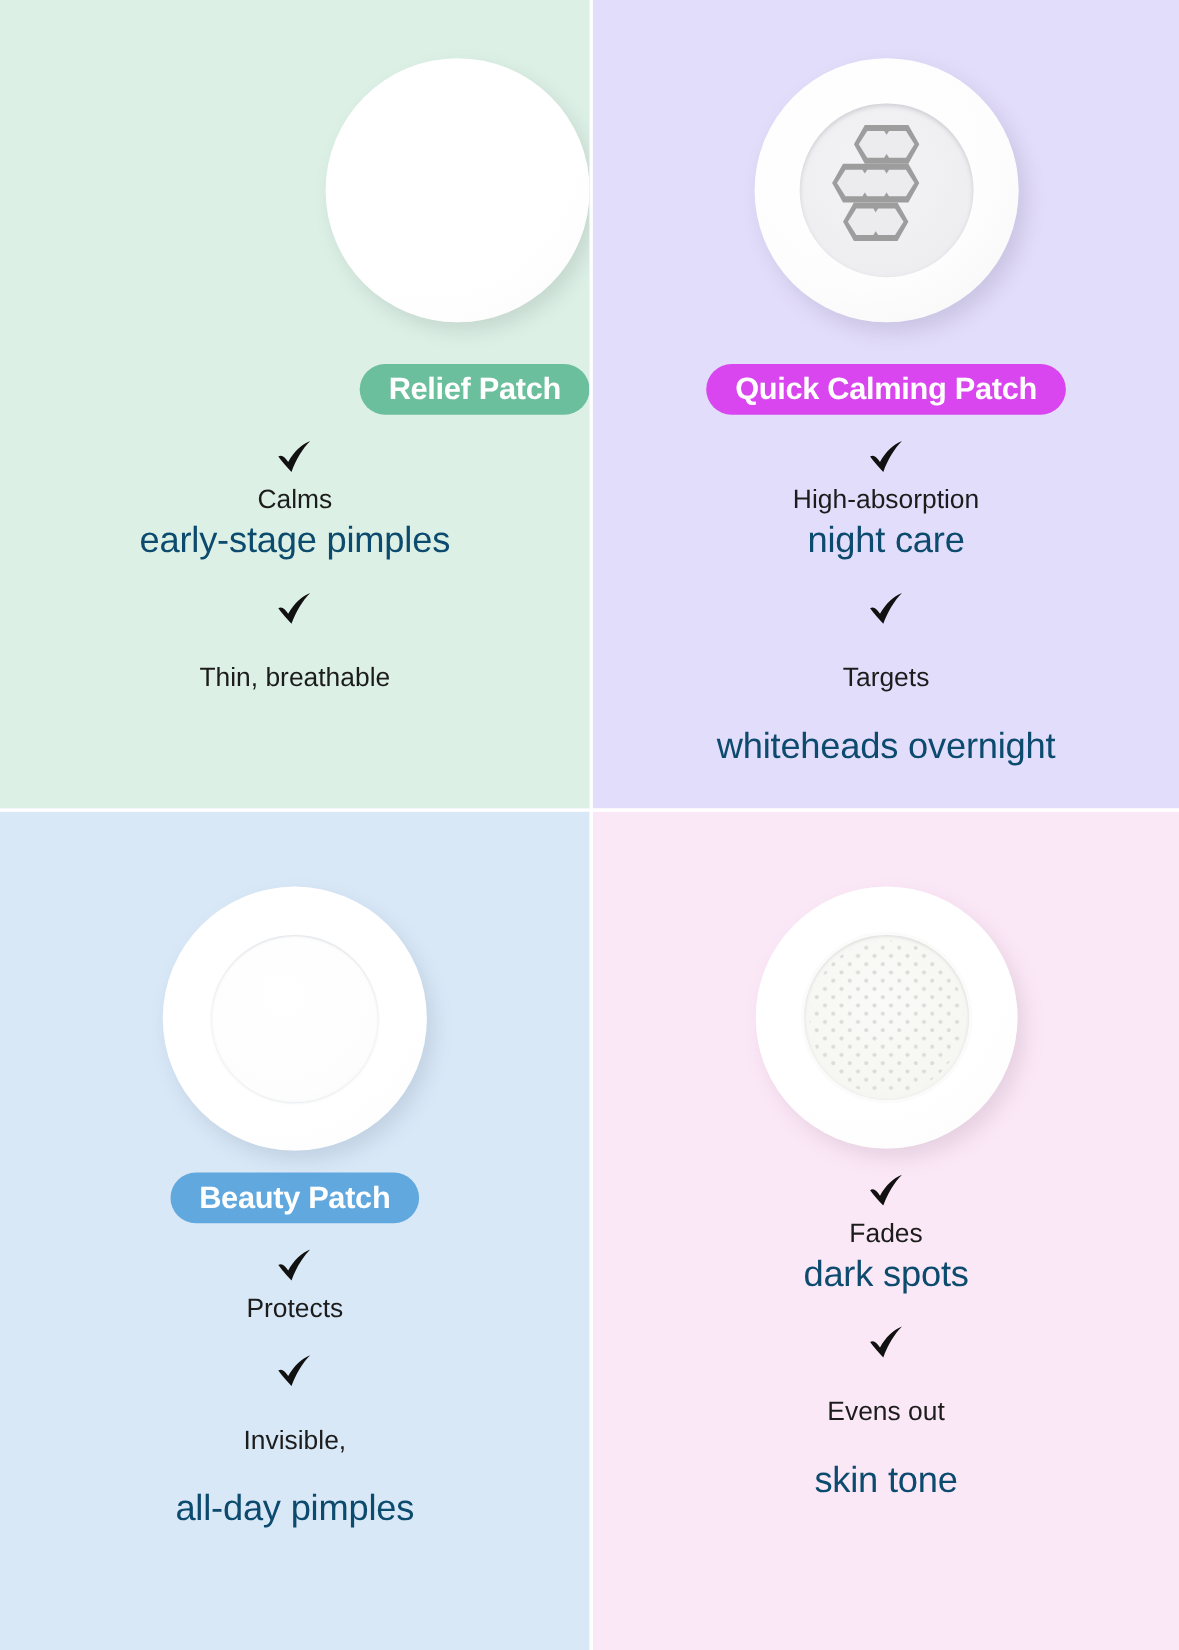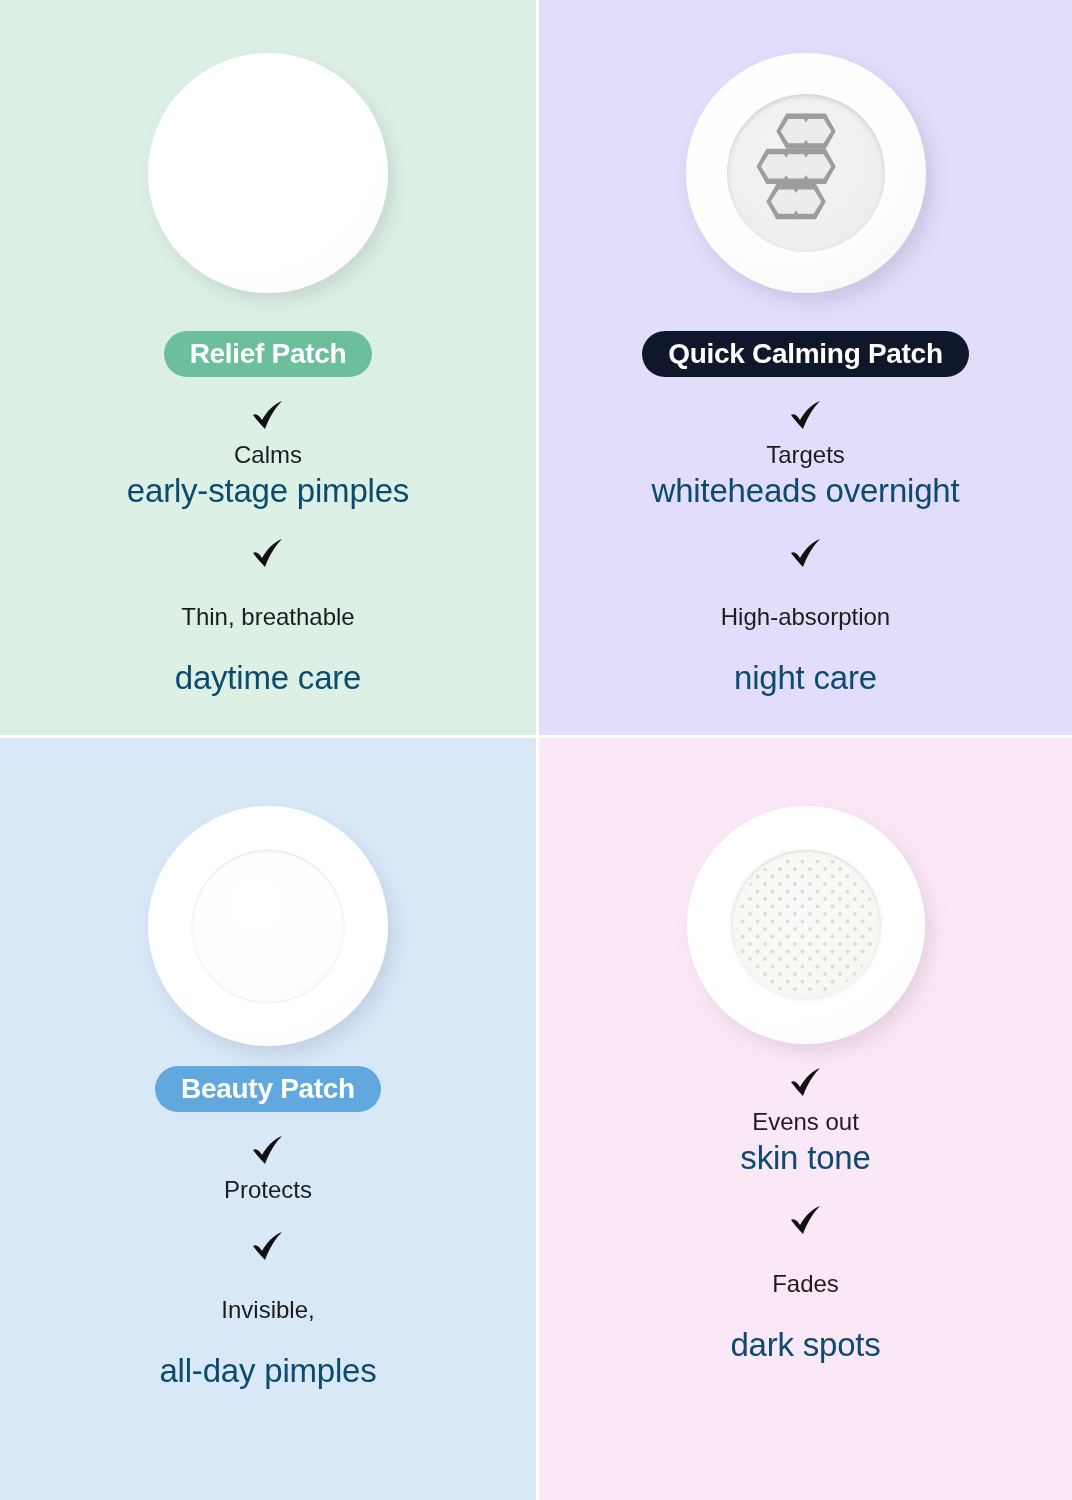--- a/index.html
+++ b/index.html
@@ -16,21 +16,21 @@
     grid-template-rows:735px 765px;
     background:#ffffff;
   }
   .quad {
     position:relative;
     display:flex;
     flex-direction:column;
     align-items:center;
     overflow:hidden;
   }
-  .q-tl { background:#dcf0e6; }
+  .q-tl { background:#dcf0e6;align-items:flex-end; }
   .q-tr { background:#e2ddfa; }
   .q-bl { background:#d9e8f7; border-top:3px solid #fff; }
   .q-br { background:#fbe8f7; border-top:3px solid #fff; }
   .q-tr, .q-br { border-left:3px solid #fff; }
 
   
   .disc-wrap {
     position:relative;
     display:flex; align-items:center; justify-content:center;
   }
@@ -97,21 +97,21 @@
     height:46px;
     padding:0 26px;
     border-radius:999px;
     color:#ffffff;
     font-size:28px;
     font-weight:bold;
     letter-spacing:-0.3px;
     white-space:nowrap;
   }
   .pill-green { background:#6cbf9c; }
-  .pill-purple{ background:#0f172a; }
+  .pill-purple{ background:#d946ef; }
   .pill-blue  { background:#60a8de; }
   .pill-pink  { background:#efa0d4; }
 
   
   .benefits { display:flex; flex-direction:column; align-items:center; width:100%; }
   .benefit  { display:flex; flex-direction:column; align-items:center; width:100%; }
   .check { display:block; }
   .check svg { display:block; width:38px; height:34px; }
   .b-light {
     font-size:24px;
@@ -164,21 +164,20 @@
         <div class="b-light">Calms</div>
         <div class="b-bold">early-stage pimples</div>
       </div>
       <div class="benefit">
         <span class="check">
           <svg viewBox="0 0 38 34">
               <path d="M4 16 C7 14 10 16 13 21 C18 12 25 5 33 2 C26 9 20 19 16 30 C12 26 7 20 4 16 Z" fill="#111"></path>
             </svg>
         </span>
         <div class="b-light">Thin, breathable</div>
-        <div class="b-bold">daytime care</div>
       </div>
     </div>
   </div>
 
   <div class="quad q-tr">
     <div class="disc-wrap">
       <div class="disc disc-honey">
         <div class="honey-plate">
           <svg class="honey-svg" viewBox="0 0 120 120">
             <g fill="#9d9d9d">
@@ -206,31 +205,31 @@
       </div>
     </div>
     <div class="pill pill-purple">Quick Calming Patch</div>
     <div class="benefits">
       <div class="benefit">
         <span class="check">
           <svg viewBox="0 0 38 34">
               <path d="M4 16 C7 14 10 16 13 21 C18 12 25 5 33 2 C26 9 20 19 16 30 C12 26 7 20 4 16 Z" fill="#111"></path>
             </svg>
         </span>
+        <div class="b-light">High-absorption</div>
+        <div class="b-bold">night care</div>
+      </div>
+      <div class="benefit">
+        <span class="check">
+          <svg viewBox="0 0 38 34">
+              <path d="M4 16 C7 14 10 16 13 21 C18 12 25 5 33 2 C26 9 20 19 16 30 C12 26 7 20 4 16 Z" fill="#111"></path>
+            </svg>
+        </span>
         <div class="b-light">Targets</div>
         <div class="b-bold">whiteheads overnight</div>
-      </div>
-      <div class="benefit">
-        <span class="check">
-          <svg viewBox="0 0 38 34">
-              <path d="M4 16 C7 14 10 16 13 21 C18 12 25 5 33 2 C26 9 20 19 16 30 C12 26 7 20 4 16 Z" fill="#111"></path>
-            </svg>
-        </span>
-        <div class="b-light">High-absorption</div>
-        <div class="b-bold">night care</div>
       </div>
     </div>
   </div>
 
   <div class="quad q-bl">
     <div class="disc-wrap">
       <div class="disc disc-ring">
         <div class="inner-ring"></div>
       </div>
     </div>
@@ -272,28 +271,28 @@
         </div>
       </div>
     </div>
     <div class="benefits">
       <div class="benefit">
         <span class="check">
           <svg viewBox="0 0 38 34">
               <path d="M4 16 C7 14 10 16 13 21 C18 12 25 5 33 2 C26 9 20 19 16 30 C12 26 7 20 4 16 Z" fill="#111"></path>
             </svg>
         </span>
+        <div class="b-light">Fades</div>
+        <div class="b-bold">dark spots</div>
+      </div>
+      <div class="benefit">
+        <span class="check">
+          <svg viewBox="0 0 38 34">
+              <path d="M4 16 C7 14 10 16 13 21 C18 12 25 5 33 2 C26 9 20 19 16 30 C12 26 7 20 4 16 Z" fill="#111"></path>
+            </svg>
+        </span>
         <div class="b-light">Evens out</div>
         <div class="b-bold">skin tone</div>
       </div>
-      <div class="benefit">
-        <span class="check">
-          <svg viewBox="0 0 38 34">
-              <path d="M4 16 C7 14 10 16 13 21 C18 12 25 5 33 2 C26 9 20 19 16 30 C12 26 7 20 4 16 Z" fill="#111"></path>
-            </svg>
-        </span>
-        <div class="b-light">Fades</div>
-        <div class="b-bold">dark spots</div>
-      </div>
     </div>
   </div>
 
 </div>
 
 </body></html>

